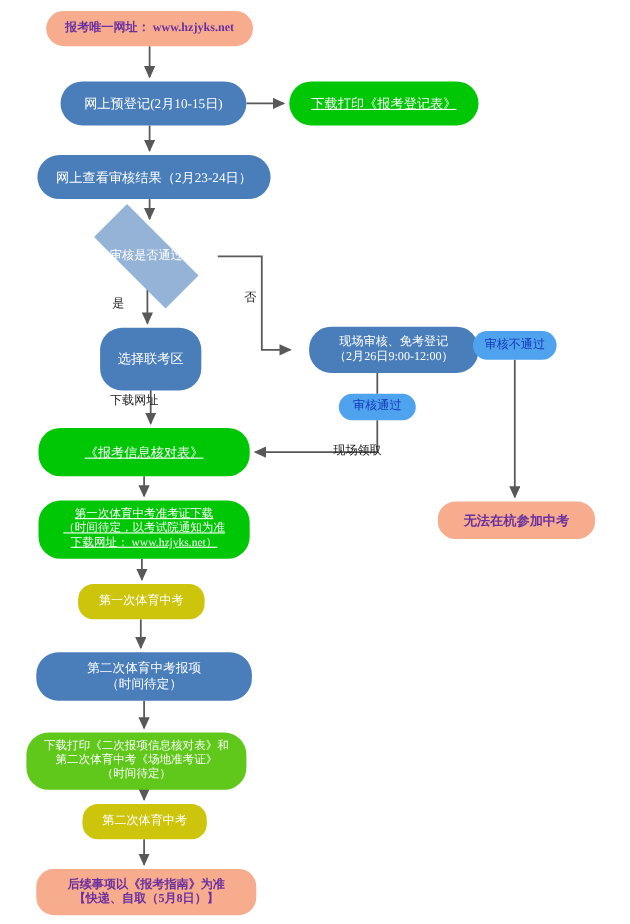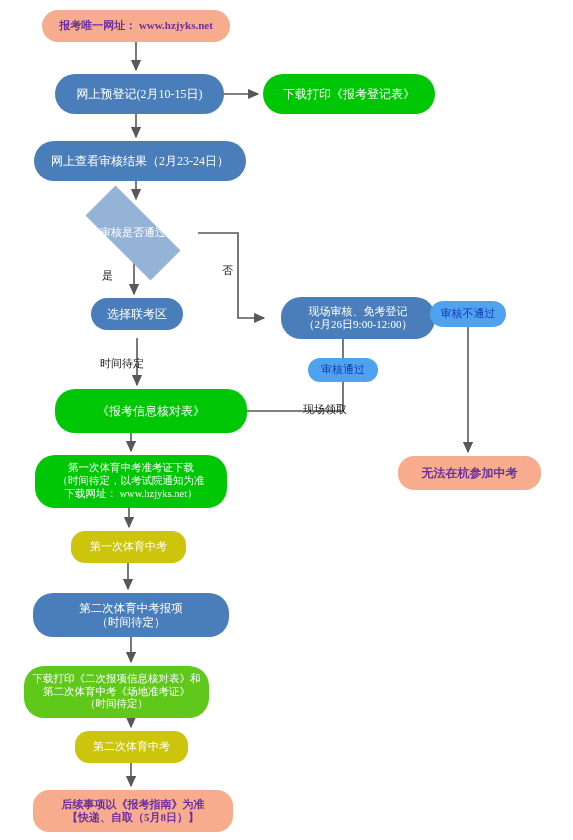--- a/index.html
+++ b/index.html
@@ -33,20 +33,21 @@
     background:#4A7EBB;
     color:#FFFFFF;
   }
   .n-lightblue{
     background:#4FA3EE;
     color:#1538B8;
   }
   .n-green{
     background:#00C705;
     color:#FFFFFF;
+    text-decoration:underline;
   }
   .n-green2{
     background:#5FC81A;
     color:#FFFFFF;
   }
   .n-yellow{
     background:#CDC40C;
     color:#FFFFFF;
     border-radius:14px;
     align-items:center;
@@ -131,40 +132,40 @@
       <line x1="131" y1="763" x2="131" y2="786" marker-end="url(#ah)"></line>
     </g>
   </svg>
 
   <div id="nodes-host">
       <div class="node n-peach" style="left: 42px; top: 10px; width: 188px; height: 32px; font-size: 11px;"><span>报考唯一网址： www.hzjyks.net</span></div>
       <div class="node n-blue" style="left: 55px; top: 74px; width: 169px; height: 40px; font-size: 12px;"><span>网上预登记(2月10-15日)</span></div>
       <div class="node n-green" style="left: 263px; top: 74px; width: 172px; height: 40px; font-size: 12px;"><span>下载打印《报考登记表》</span></div>
       <div class="node n-blue" style="left: 34px; top: 141px; width: 212px; height: 40px; font-size: 12px;"><span>网上查看审核结果（2月23-24日）</span></div>
       <div class="node n-diamond" style="left: 68px; top: 203px; width: 130px; height: 60px; font-size: 11px;"><div class="diamond-shape"></div><span class="diamond-label">审核是否通过</span></div>
-      <div class="node n-blue" style="left: 91px; top: 298px; width: 92px; height: 32px; font-size: 12px;"><span>选择联考区</span></div>
+      <div class="node n-blue" style="left: 91px; top: 298px; width: 92px; height: 57px; font-size: 12px;"><span>选择联考区</span></div>
       <div class="node n-blue" style="left: 269px; top: 297px; width: 154px; height: 42px; font-size: 11px; margin-left: 12px;"><span>现场审核、免考登记
 （2月26日9:00-12:00）</span></div>
       <div class="node n-lightblue" style="left: 430px; top: 301px; width: 76px; height: 26px; font-size: 11px;"><span>审核不通过</span></div>
       <div class="node n-lightblue" style="left: 308px; top: 358px; width: 70px; height: 24px; font-size: 11px;"><span>审核通过</span></div>
-      <div class="node n-green" style="left: 35px; top: 389px; width: 192px; height: 44px; font-size: 12px; margin-left: 20px;"><span>《报考信息核对表》</span></div>
+      <div class="node n-green" style="left: 35px; top: 389px; width: 192px; height: 44px; font-size: 12px;"><span>《报考信息核对表》</span></div>
       <div class="node n-green" style="left: 35px; top: 455px; width: 192px; height: 53px; font-size: 10.5px;"><span>第一次体育中考准考证下载
 （时间待定，以考试院通知为准
 下载网址： www.hzjyks.net）</span></div>
       <div class="node n-peach" style="left: 398px; top: 456px; width: 143px; height: 34px; font-size: 12px;"><span>无法在杭参加中考</span></div>
       <div class="node n-yellow" style="left: 71px; top: 531px; width: 115px; height: 32px; font-size: 11px;"><span>第一次体育中考</span></div>
       <div class="node n-blue" style="left: 33px; top: 593px; width: 196px; height: 44px; font-size: 11.5px;"><span>第二次体育中考报项
 （时间待定）</span></div>
-      <div class="node n-green2" style="left: 24px; top: 666px; width: 185px; height: 52px; font-size: 10.5px;"><span>下载打印《二次报项信息核对表》和
+      <div class="node n-green2" style="left: 24px; top: 666px; width: 200px; height: 52px; font-size: 10.5px;"><span>下载打印《二次报项信息核对表》和
 第二次体育中考《场地准考证》
 （时间待定）</span></div>
       <div class="node n-yellow" style="left: 75px; top: 731px; width: 113px; height: 32px; font-size: 11px;"><span>第二次体育中考</span></div>
       <div class="node n-peach" style="left: 33px; top: 790px; width: 200px; height: 42px; font-size: 11px;"><span>后续事项以《报考指南》为准
 【快递、自取（5月8日）】</span></div>
     </div>
   <div id="labels-host">
       <div class="edge-label" style="left: 102px; top: 268px;">是</div>
       <div class="edge-label" style="left: 222px; top: 263px;">否</div>
-      <div class="edge-label" style="left: 100px; top: 356px;">时间待定</div>
+      <div class="edge-label" style="left: 100px; top: 356px;">下载网址</div>
       <div class="edge-label" style="left: 303px; top: 402px;">现场领取</div>
     </div>
 
 </div>
 
 </body></html>

